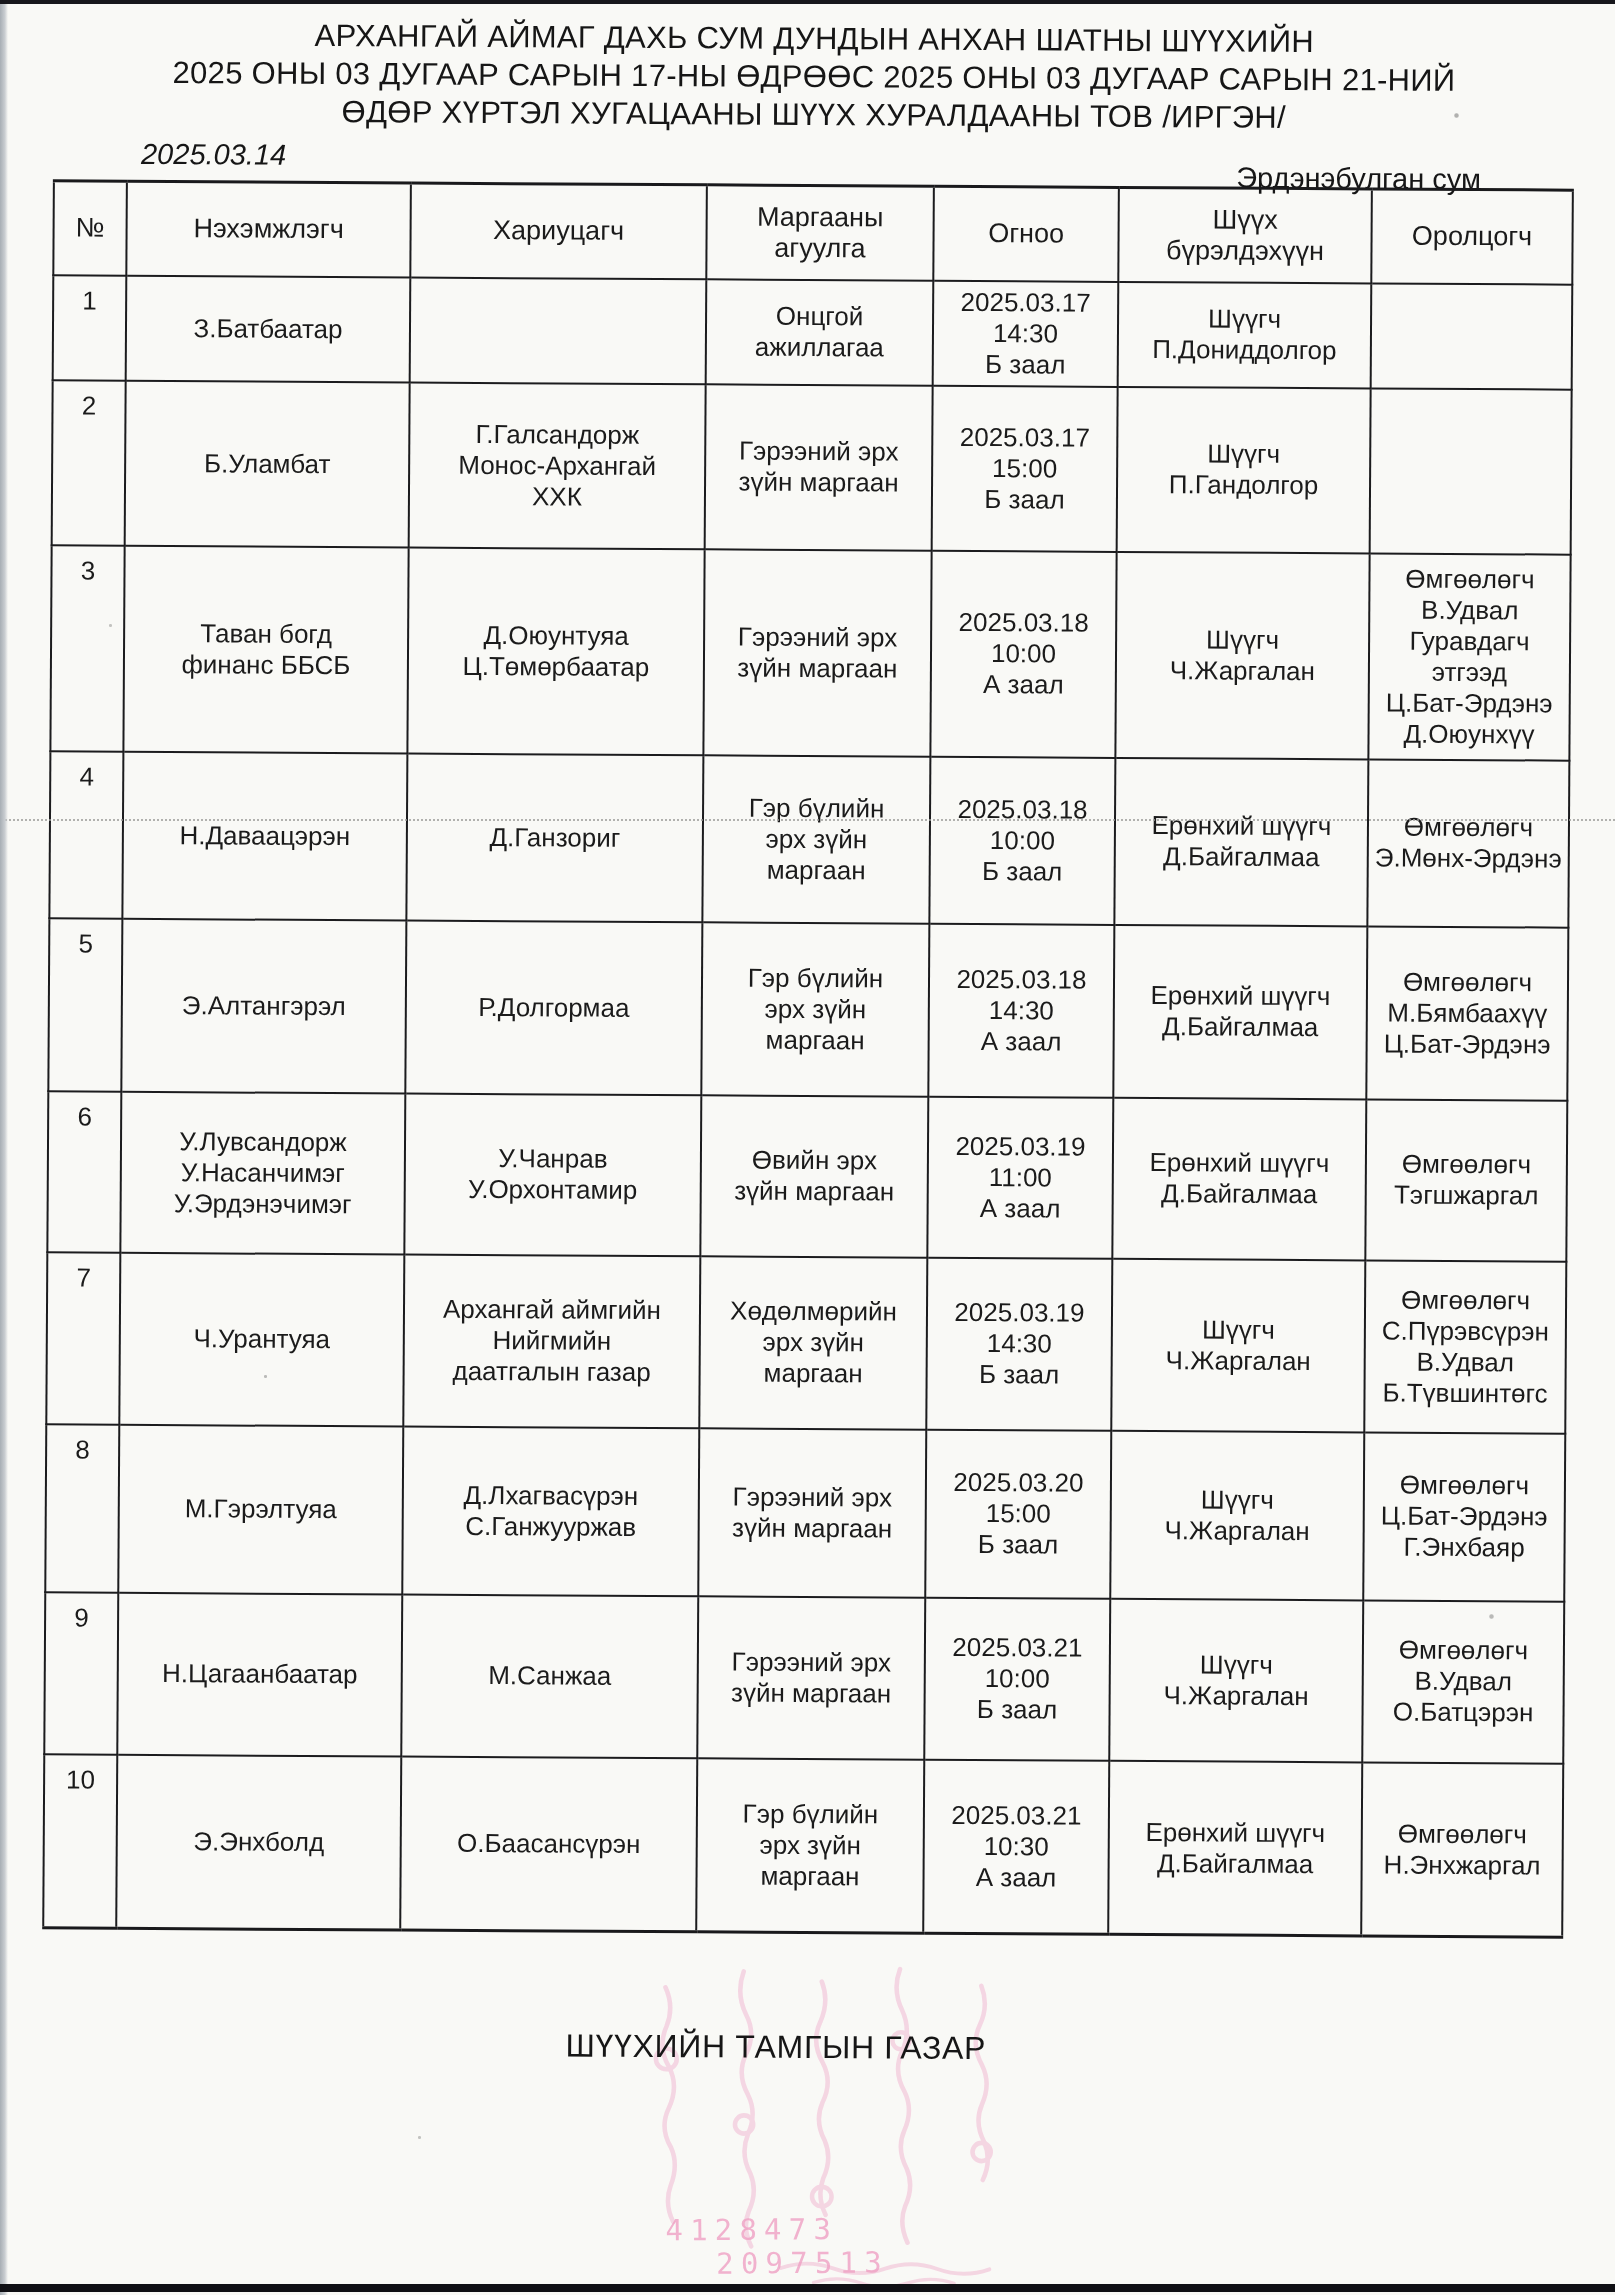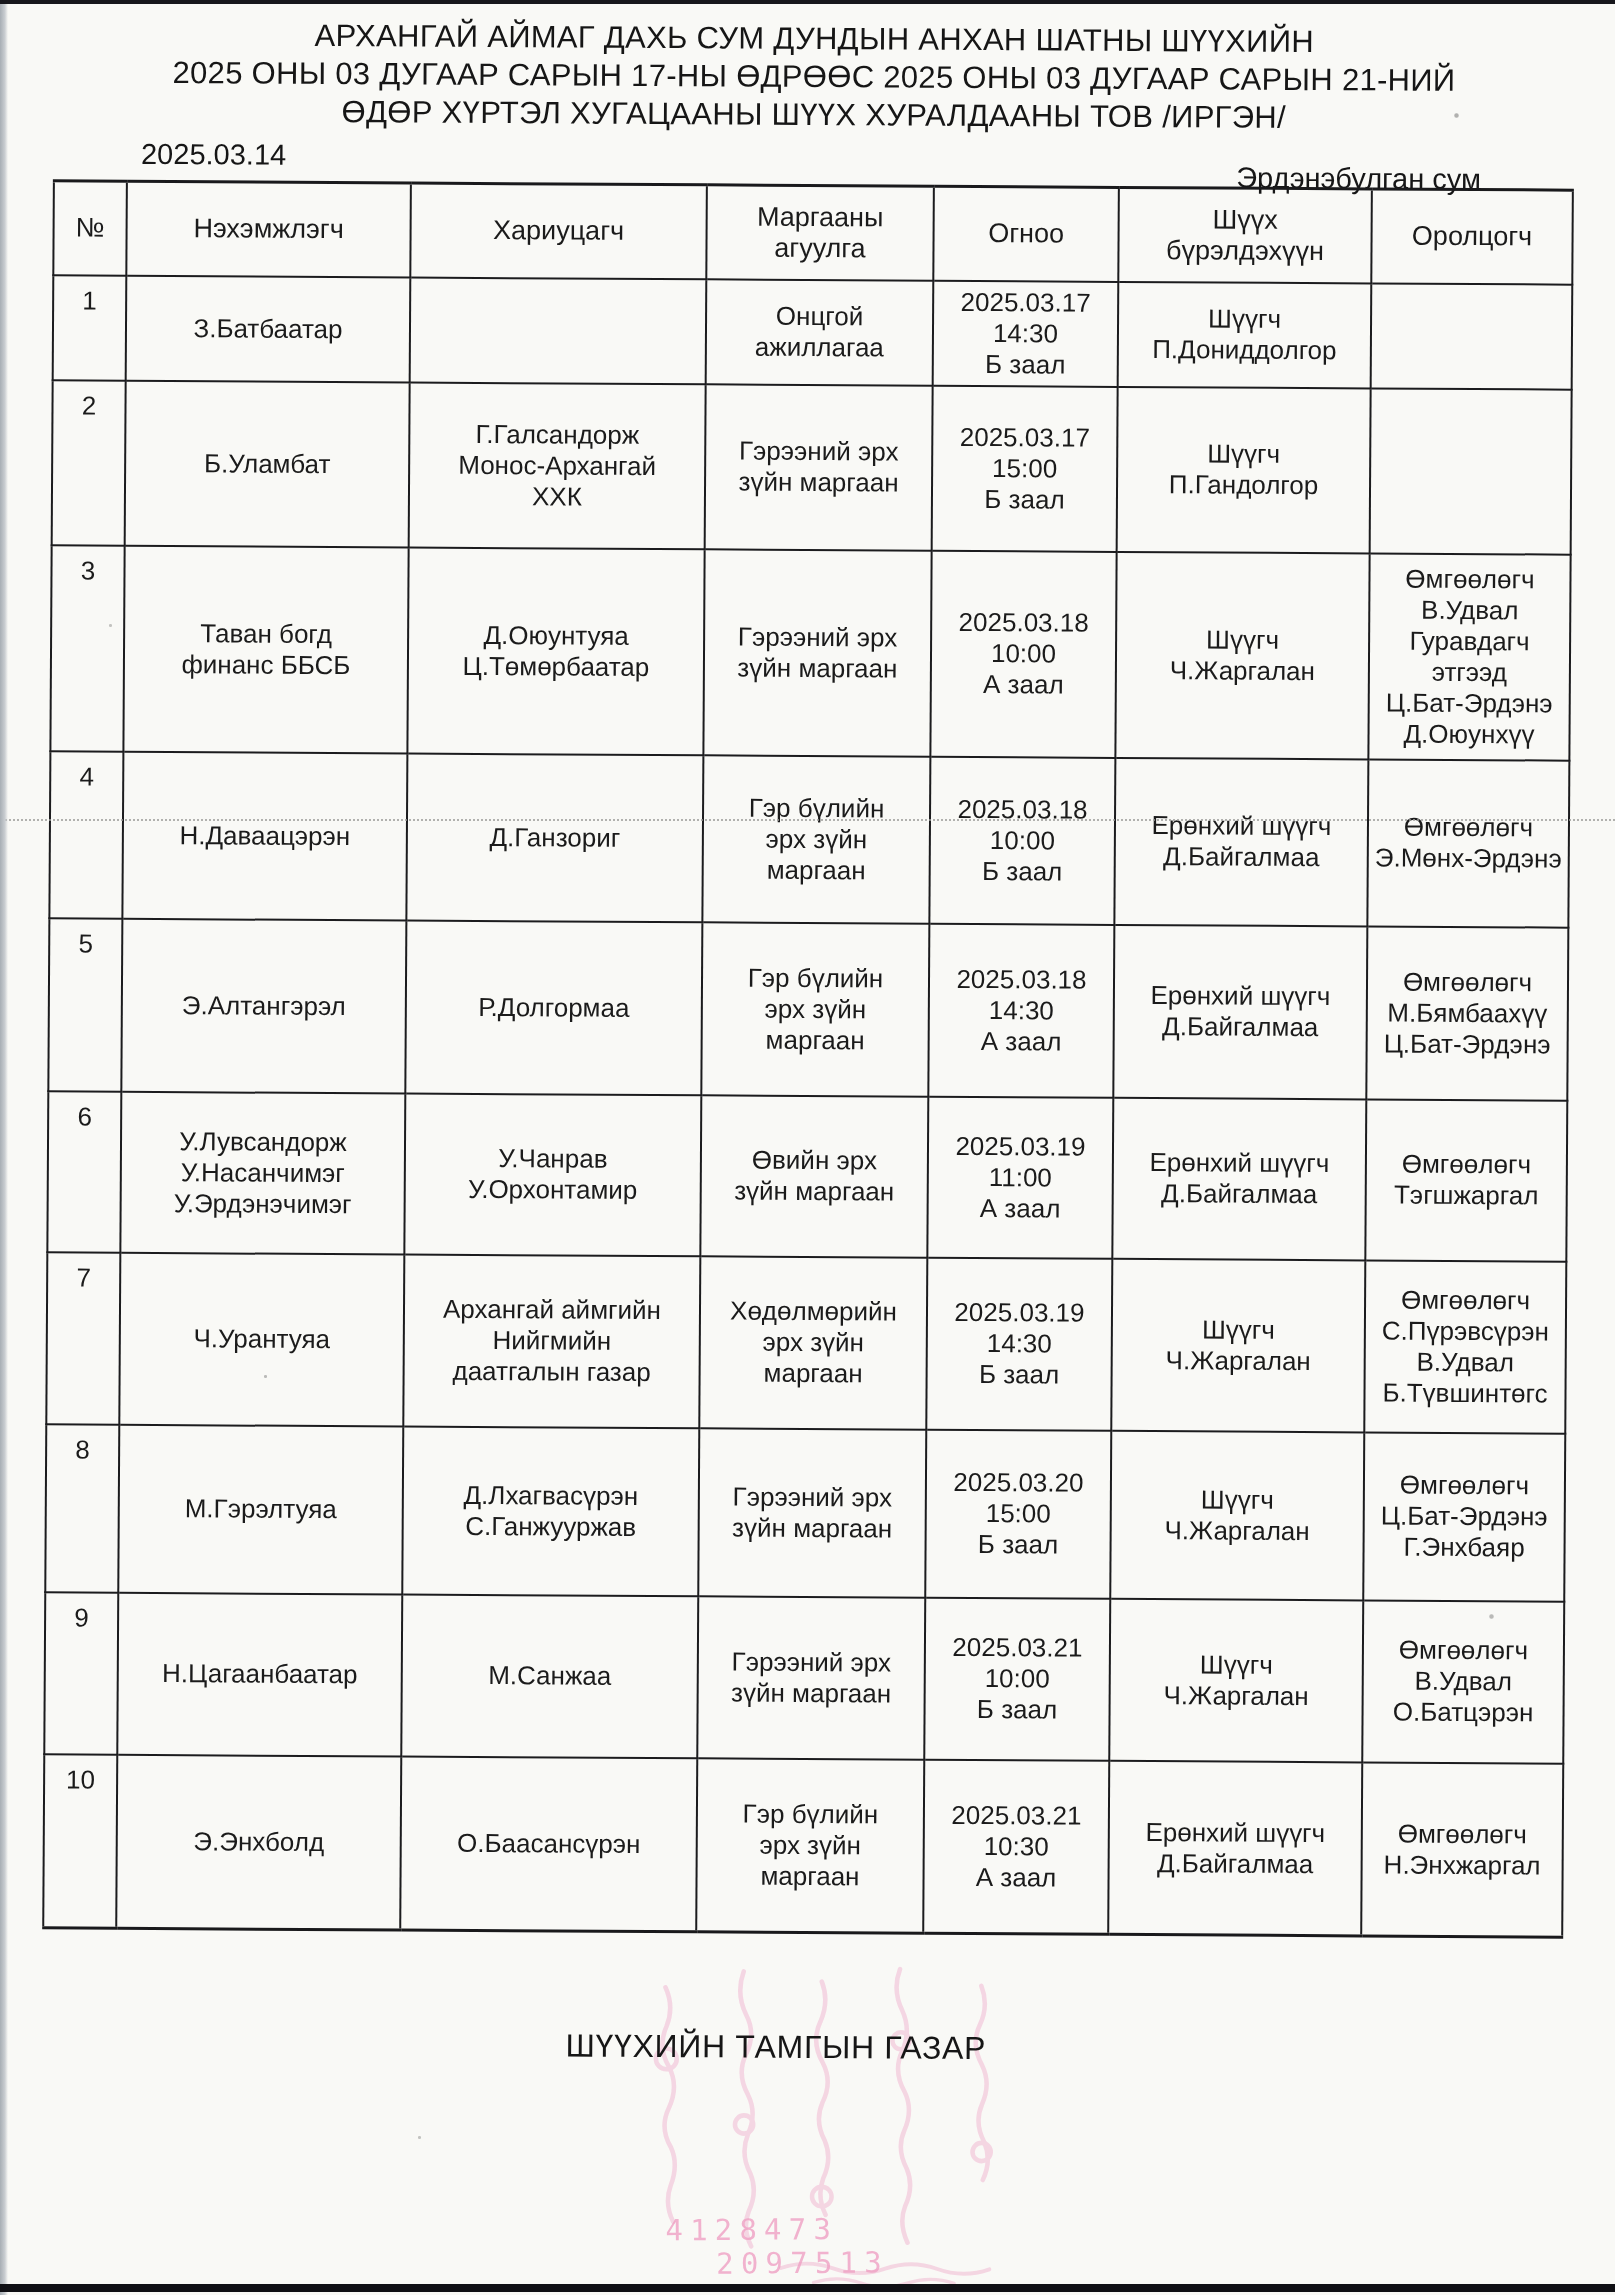--- a/index.html
+++ b/index.html
@@ -23,21 +23,21 @@
                264px 1375px 0 0 rgba(70,70,70,.35),
                867px 1695px 0 0 rgba(70,70,70,.3),
                109px 624px 0 0 rgba(70,70,70,.3),
                1490px 1615px 0 0.7px rgba(70,70,70,.35),
                418px 2136px 0 0 rgba(70,70,70,.3);}
   
   .content{position:absolute;left:0;top:0;width:1615px;height:2295px;
     transform:rotate(0.35deg);transform-origin:50% 50%;}
   .title-block{position:absolute;left:0;top:19.5px;width:1615px;text-align:center;
     font-size:31px;line-height:38px;letter-spacing:0.3px;color:#161616;}
-  .doc-date{position:absolute;left:135px;top:142px;font-size:29px;color:#161616;}
+  .doc-date{position:absolute;left:135px;top:142px;font-size:29px;color:#161616;font-style:italic;}
   .doc-location{position:absolute;right:140px;top:159px;font-size:29px;color:#161616;}
   table.schedule{position:absolute;left:47px;top:184px;width:1520px;
     border-collapse:collapse;table-layout:fixed;background:transparent;}
   .schedule th,.schedule td{
     border:2px solid #1c1c1e;text-align:center;vertical-align:middle;
     font-size:26px;line-height:31px;font-weight:400;padding:5.2px 3.9px;color:#1b1b1b;
     overflow:hidden;}
   .schedule thead th{font-size:27px;border-top:3.9px solid #1a1a1c;}
   .schedule thead tr{height:94px;}
   .schedule tbody td:first-child{vertical-align:top;padding-top:9px;}

